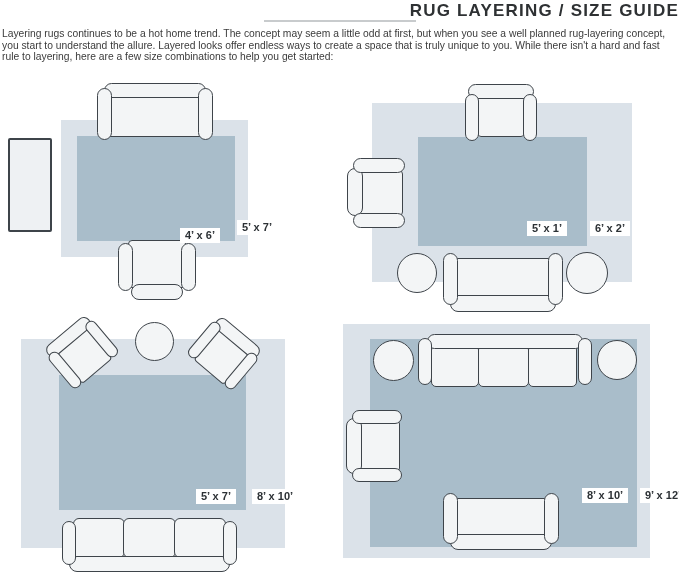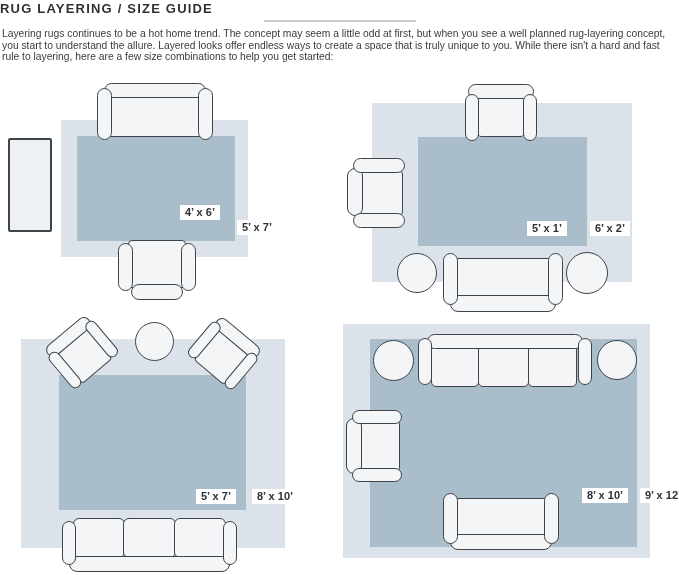--- a/index.html
+++ b/index.html
@@ -1,22 +1,22 @@
 <!DOCTYPE html>
 <html style="--outer-rug: #dbe2e9; --inner-rug: #a9bdca; --furniture-fill: #f3f5f6; --furniture-stroke: #3e444a; --badge-bg: #ffffff; --badge-text: #2c3135;"><head>
 <meta charset="utf-8">
 <style>
   html,body { margin:0; padding:0; background:#fff; }
   .canvas {
     position:relative; width:679px; height:575px; overflow:hidden;
     background:#fff; font-family:"Liberation Sans", sans-serif;
   }
   .page-title {
-    position:absolute; top:1px; left:0; width:679px; text-align:left;
-    font-size:13px; font-weight:700; letter-spacing:1.2px; color:#2e3133;
+    position:absolute; top:1px; left:0; width:679px; text-align:right;
+    font-size:17px; font-weight:700; letter-spacing:1.2px; color:#2e3133;
   }
   .divider { position:absolute; top:20px; left:264px; width:152px; height:2px; background:#c8cbcd; }
   .intro {
     position:absolute; top:28px; left:2px; width:676px;
     font-size:10.3px; line-height:11.7px; color:#3b3b3b;
   }
   .layer { position:absolute; left:0; top:0; width:679px; height:575px; }
   .rug-outer { position:absolute; background:var(--outer-rug,#dbe2e9); }
   .rug-inner { position:absolute; background:var(--inner-rug,#a9bdca); }
   .furn { position:absolute; }
@@ -58,21 +58,21 @@
 
     <div class="fp table" style="left:8px;top:138px;width:44px;height:94px;"></div>
 
     <div class="furn" style="left:118px;top:240px;width:78px;height:60px;">
       <div class="fp" style="left:10px;top:0;width:58px;height:48px;border-radius:4px;"></div>
       <div class="fp" style="left:13px;top:44px;width:52px;height:16px;border-radius:8px;"></div>
       <div class="fp" style="left:0;top:3px;width:15px;height:48px;border-radius:8px;"></div>
       <div class="fp" style="left:63px;top:3px;width:15px;height:48px;border-radius:8px;"></div>
     </div>
 
-    <div class="badge" style="left:180px;top:205px;">4’ x 6’</div>
+    <div class="badge" style="left:180px;top:228px;">4’ x 6’</div>
     <div class="badge" style="left:237px;top:220px;">5’ x 7’</div>
   </div>
 
   <div class="layer">
     <div class="rug-outer" style="left:372px;top:103px;width:260px;height:179px;"></div>
     <div class="rug-inner" style="left:418px;top:137px;width:169px;height:109px;"></div>
 
     <div class="furn" style="left:465px;top:84px;width:72px;height:57px;">
       <div class="fp" style="left:12px;top:8px;width:48px;height:45px;border-radius:4px;"></div>
       <div class="fp" style="left:3px;top:0;width:66px;height:15px;border-radius:8px;"></div>

